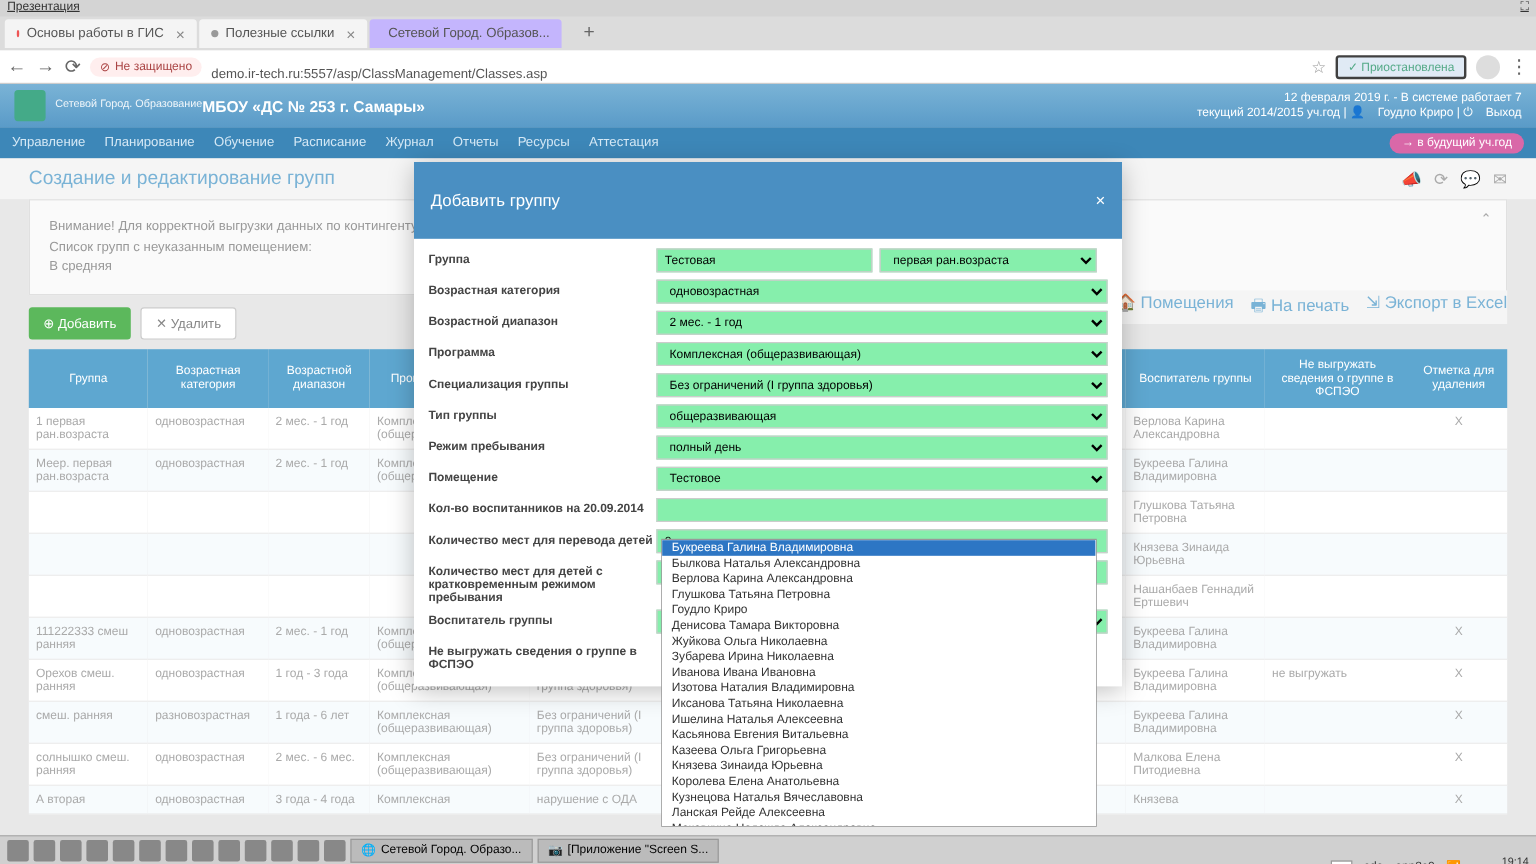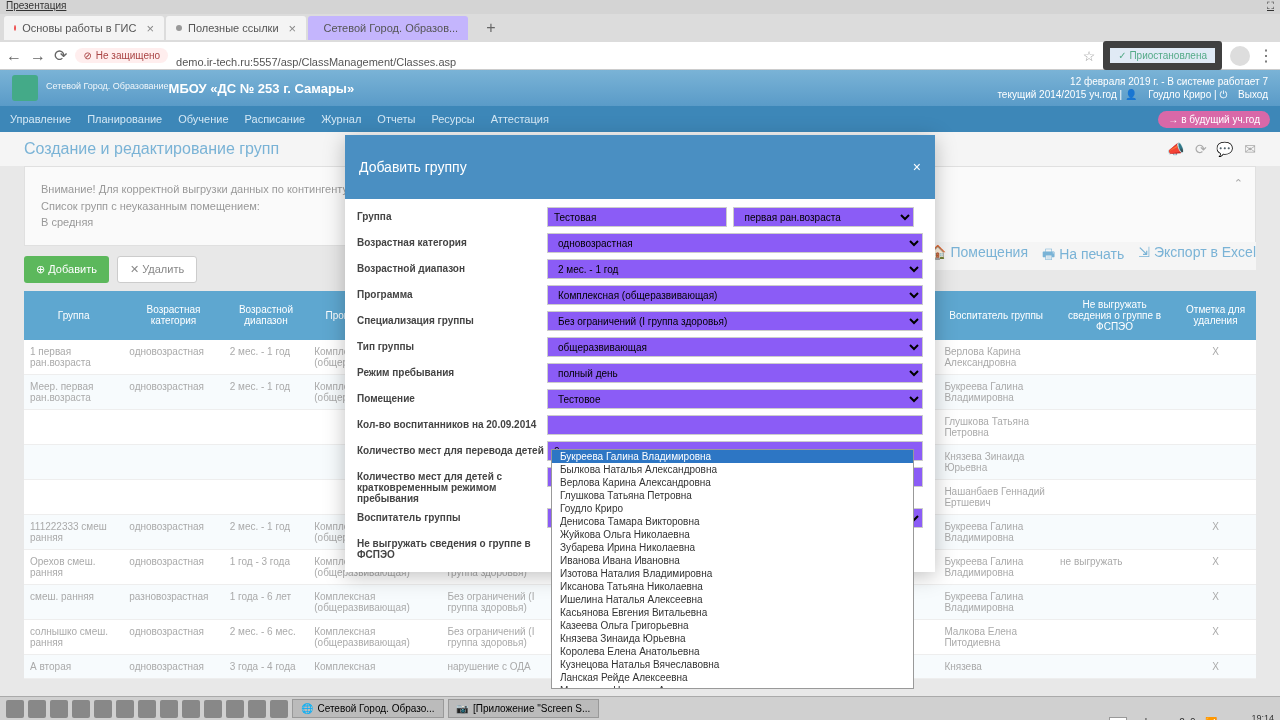--- a/index.html
+++ b/index.html
@@ -11,21 +11,21 @@
 .tab.active { background: #c4b5fd; justify-content: flex-end; }
 .tab .dot { width: 6px; height: 6px; border-radius: 50%; background: #999; }
 .tab .dot.red { background: #e55; }
 .tab .close { font-size: 13px; color: #888; margin-left: 4px; }
 .tab .plus { font-size: 16px; color: #666; padding: 0 6px; }
 .addr-row { background: #fff; height: 28px; display: flex; align-items: center; padding: 0 6px; gap: 8px; border-bottom: 1px solid #ccc; }
 .nav-btn { color: #666; font-size: 16px; }
 .security-badge { background: #fee; color: #a44; padding: 2px 8px; border-radius: 10px; font-size: 10px; display: flex; align-items: center; gap: 4px; }
 .url { flex: 1; color: #555; font-size: 11px; margin-top: 12px; }
 .star { color: #999; font-size: 14px; }
-.suspend-badge { background: #e0eaf5; color: #5a8; padding: 2px 8px; border-radius: 3px; border: 7px solid #404040; font-size: 10px; }
+.suspend-badge { background: #e0eaf5; color: #5a8; padding: 2px 8px; border-radius: 3px; border: 2px solid #404040; font-size: 10px; }
 .avatar { width: 20px; height: 20px; border-radius: 50%; background: #ddd; }
 .app-header { background: linear-gradient(180deg, #7ab3d6, #5a9bc8); height: 36px; display: flex; align-items: center; padding: 0 12px; color: #fff; justify-content: space-between; }
 .app-header .left { display: flex; align-items: center; gap: 8px; }
 .logo { width: 26px; height: 26px; background: #4a8; border-radius: 3px; }
 .app-title { display: flex; flex-direction: row; }
 .app-title .sub { font-size: 9px; opacity: .9; }
 .app-title .main { font-size: 13px; font-weight: bold; }
 .app-header .right { text-align: right; font-size: 10px; line-height: 1.3; }
 .app-header .right .line2 span { margin-left: 8px; }
 .menu-row { background: #3d87b8; height: 26px; display: flex; align-items: center; padding: 0 10px; gap: 16px; color: #d4e8f5; font-size: 11px; justify-content: space-between; }
@@ -48,21 +48,21 @@
 .data-table tr:nth-child(even) td { background: #f7fbfd; }
 .mark-x { text-align: center; color: #888; }
 
 
 .modal { position: absolute; left: 345px; top: 135px; width: 590px; background: #fff; box-shadow: 0 4px 20px rgba(0,0,0,.25); z-index: 100; }
 .modal-header { background: #4a8fc2; color: #fff; padding: 24px 14px; font-size: 14px; display: flex; justify-content: space-between; }
 .modal-body { padding: 8px 12px; }
 .form-row { display: flex; align-items: flex-start; margin-bottom: 4px; min-height: 22px; }
 .form-label { width: 190px; font-size: 10px; font-weight: bold; color: #444; padding-top: 4px; }
 .form-field { flex: 1; display: flex; gap: 6px; }
-.form-field input, .form-field select { width: 100%; height: 20px; border: 1px solid #ccc; padding: 0 6px; font-size: 10px; background: #8b5cf6; }
+.form-field input, .form-field select { width: 100%; height: 20px; border: 1px solid #ccc; padding: 0 6px; font-size: 10px; background: #86efac; }
 .form-field.split input:first-child { width: 48%; }
 .form-field.split select:last-child { width: 48%; }
 
 
 .dropdown-open { position: absolute; left: 551px; top: 449px; width: 363px; background: #fff; border: 1px solid #999; z-index: 200; font-size: 10px; max-height: 240px; overflow-y: auto; }
 .dropdown-open::-webkit-scrollbar { width: 14px; }
 .dropdown-open::-webkit-scrollbar-thumb { background: #bbb; }
 .dropdown-open::-webkit-scrollbar-track { background: #eee; }
 .dd-item { padding: 1px 8px; color: #333; white-space: nowrap; }
 .dd-item.sel { background: #2d76c4; color: #fff; }

